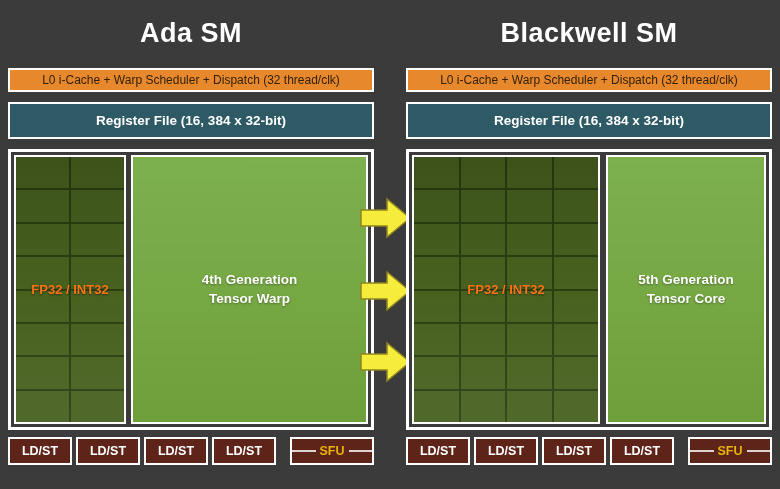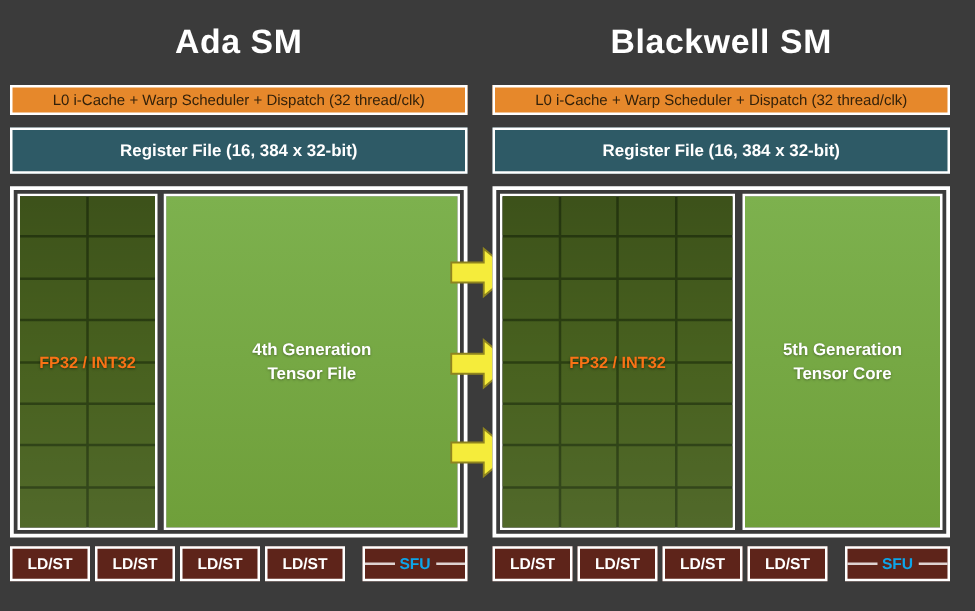--- a/index.html
+++ b/index.html
@@ -6,21 +6,21 @@
   html,body { width:780px; height:489px; }
   body {
     background: var(--bg,#3b3b3b);
     font-family:"Liberation Sans", sans-serif;
     overflow:hidden;
   }
   .canvas { position:relative; width:780px; height:489px; background:var(--bg,#3b3b3b); }
 
   .panel { position:absolute; top:0; width:366px; display:flex; flex-direction:column; }
   .panel.ada { left:8px; }
-  .panel.blackwell { left:394px; }
+  .panel.blackwell { left:406px; }
 
   .title {
     margin-top:18px; height:34px; text-align:center;
     color:var(--title-white,#fff); font-size:27px; font-weight:bold; letter-spacing:0.5px;
   }
 
   .sched-bar {
     margin-top:16px; height:24px; border:2px solid var(--border-white,#fff);
     background:var(--orange,#e6882b); color:var(--orange-text,#33210a);
     font-size:12px; font-weight:normal;
@@ -74,21 +74,21 @@
   }
 
   .bottom-row { margin-top:7px; height:28px; display:flex; gap:4px;border-radius:14px; }
   .ldst {
     flex:0 0 64px; border:2px solid var(--border-white,#fff);
     background:var(--maroon,#5e241a); color:#fff; font-size:12.5px; font-weight:bold;
     display:flex; align-items:center; justify-content:center;
   }
   .sfu {
     margin-left:auto; flex:0 0 84px; border:2px solid var(--border-white,#fff);
-    background:var(--maroon,#5e241a); color:#0ea5e9; font-size:12.5px; font-weight:bold;
+    background:var(--maroon,#5e241a); color:#eab308; font-size:12.5px; font-weight:bold;
     display:flex; align-items:center;
   }
   .sfu::before, .sfu::after { content:""; flex:1; height:2px; background:rgba(255,255,255,0.8); }
   .sfu .sfu-label { padding:0 4px; }
 
   .arrows { position:absolute; left:360px; top:0; width:56px; height:489px; pointer-events:none; }
   .arrow { position:absolute; left:0; width:52px; height:42px; }
   .arrow.a1 { top:197px; }
   .arrow.a2 { top:270px; }
   .arrow.a3 { top:341px; }
@@ -120,21 +120,21 @@
             <div class="cell"></div>
             <div class="cell"></div>
             <div class="cell"></div>
             <div class="cell"></div>
             <div class="cell"></div>
           </div>
         <div class="block-label">FP32 / INT32</div>
       </div>
       <div class="tensor-block">
         <div class="tensor-label">4th Generation
-Tensor File</div>
+Tensor Warp</div>
       </div>
     </div>
 
     <div class="bottom-row">
       <div class="ldst">LD/ST</div>
       <div class="ldst">LD/ST</div>
       <div class="ldst">LD/ST</div>
       <div class="ldst">LD/ST</div>
       <div class="sfu">
         <span class="sfu-label">SFU</span>

